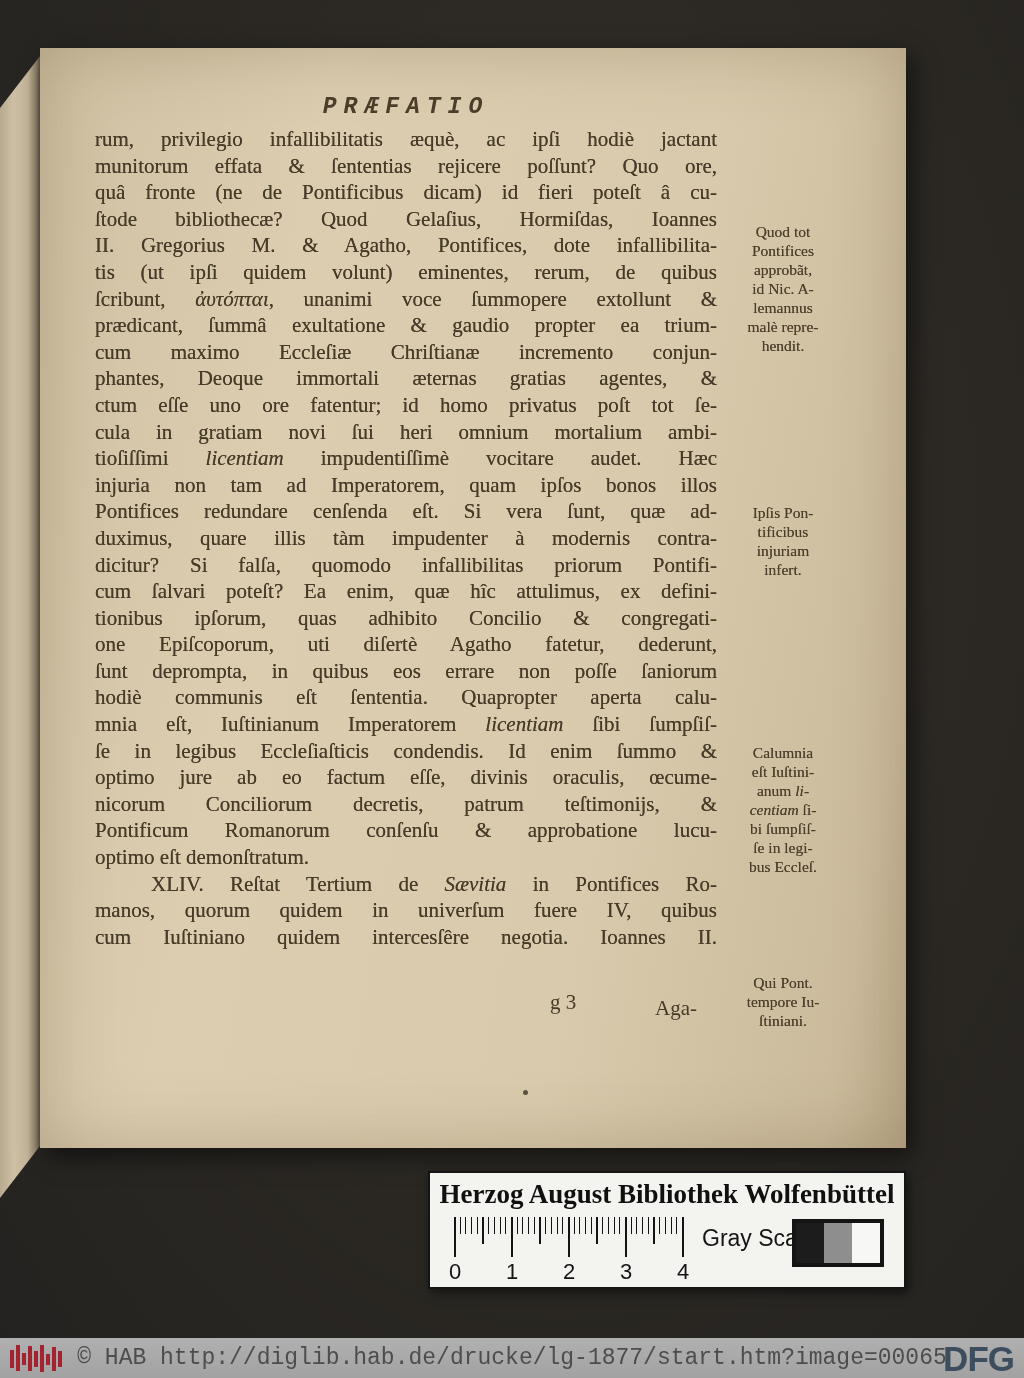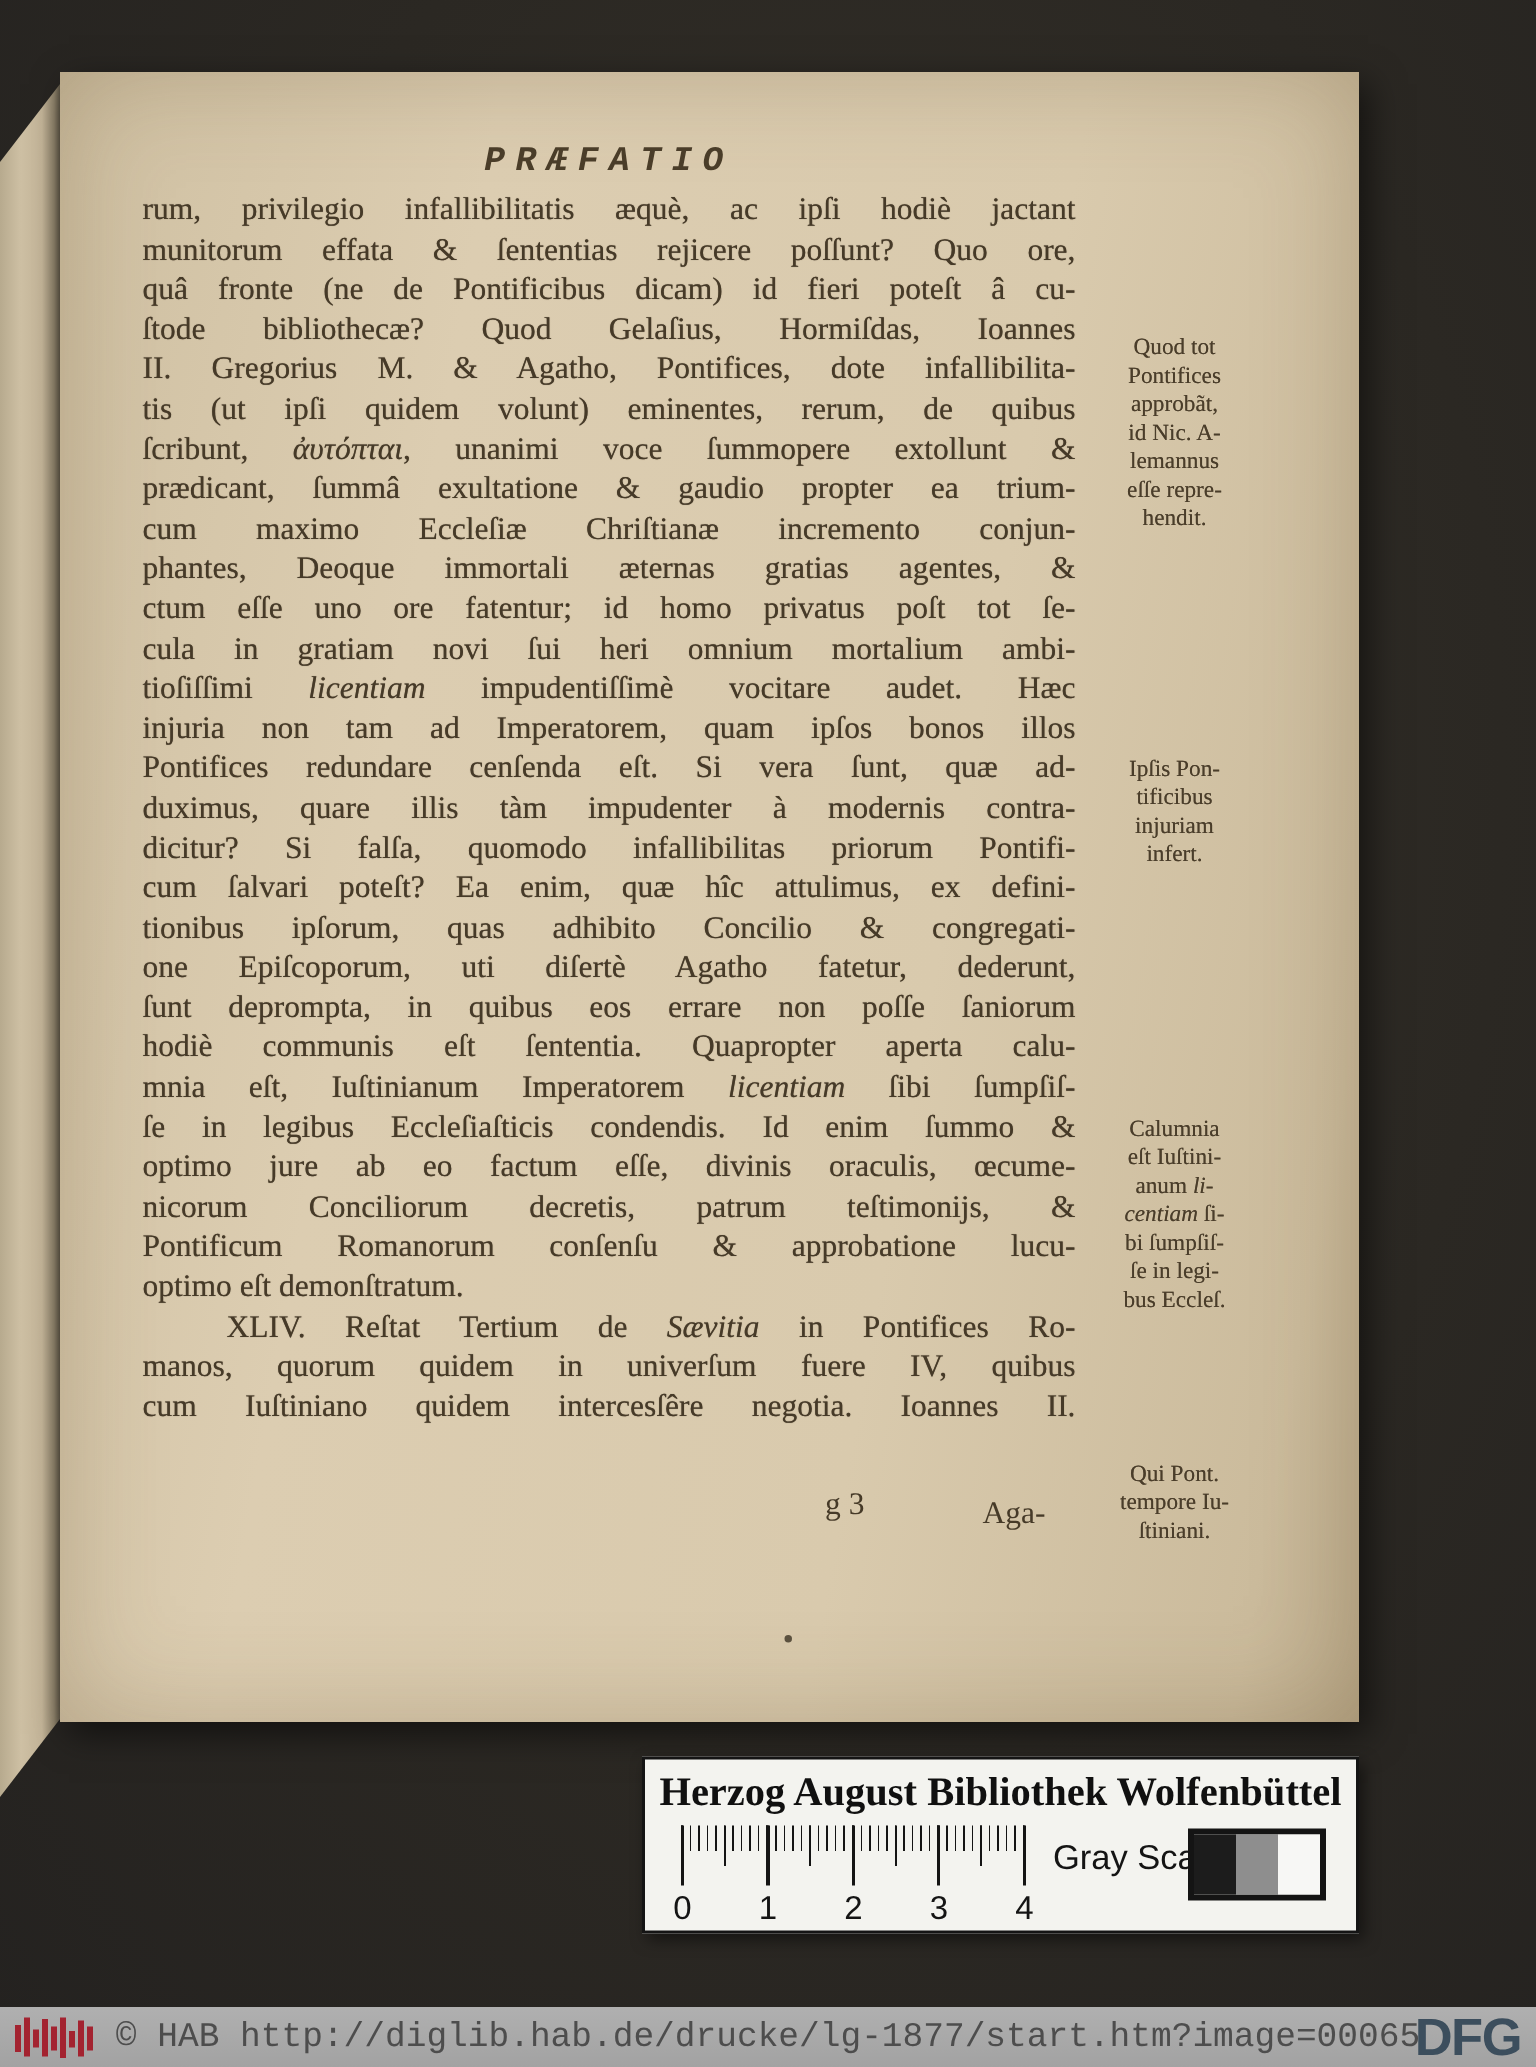--- a/index.html
+++ b/index.html
@@ -145,21 +145,21 @@
       <div class="body-line"><span>manos, quorum quidem in univerſum fuere IV, quibus</span></div>
       <div class="body-line"><span>cum Iuſtiniano quidem intercesſêre negotia. Ioannes II.</span></div>
     </div>
 
   <div class="margin-note note-1">
       <div class="note-line"><span>Quod tot</span></div>
       <div class="note-line"><span>Pontifices</span></div>
       <div class="note-line"><span>approbãt,</span></div>
       <div class="note-line"><span>id Nic. A-</span></div>
       <div class="note-line"><span>lemannus</span></div>
-      <div class="note-line"><span>eſſe repre-</span></div>
+      <div class="note-line"><span>malè repre-</span></div>
       <div class="note-line"><span>hendit.</span></div>
     </div>
   <div class="margin-note note-2">
       <div class="note-line"><span>Ipſis Pon-</span></div>
       <div class="note-line"><span>tificibus</span></div>
       <div class="note-line"><span>injuriam</span></div>
       <div class="note-line"><span>infert.</span></div>
     </div>
   <div class="margin-note note-3">
       <div class="note-line"><span>Calumnia</span></div>

